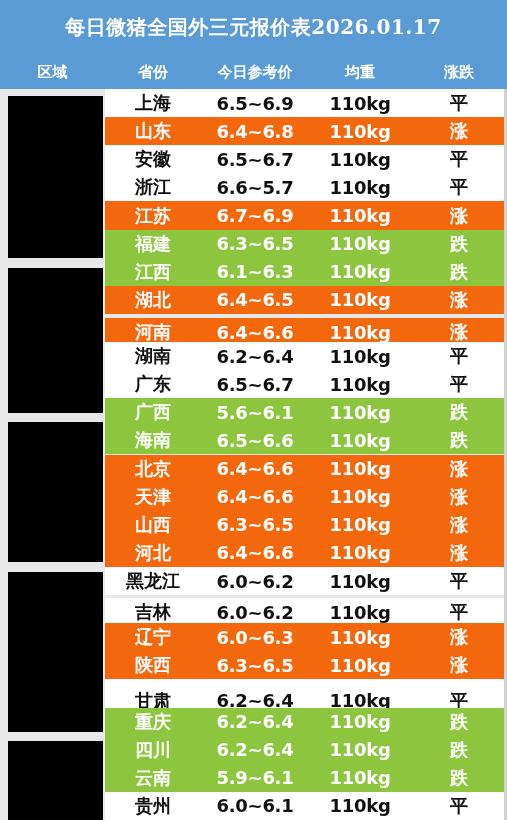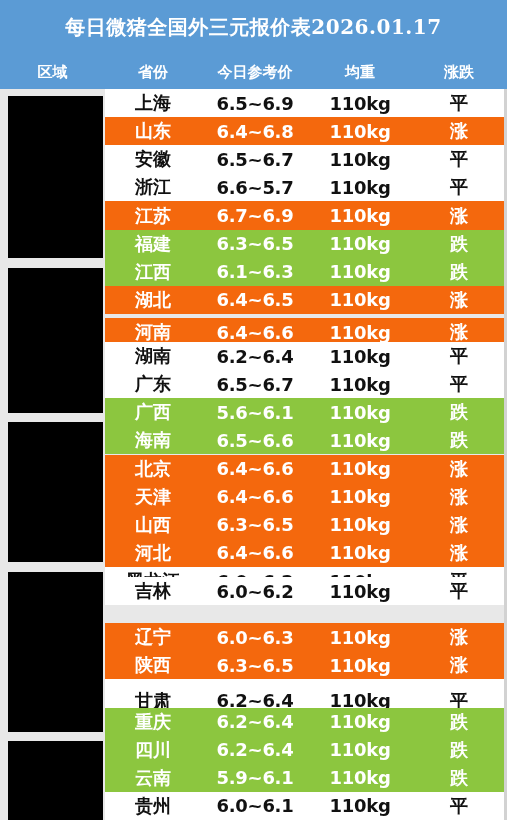--- a/index.html
+++ b/index.html
@@ -236,21 +236,21 @@
         <div class="cell c-weight txt-light weight">110kg</div>
         <div class="cell c-chg txt-light">涨</div>
       </div>
       <div class="row" style="top: 477.962px; height: 28.1154px;">
         <div class="slab white"></div>
         <div class="cell c-prov txt-dark">黑龙江</div>
         <div class="cell c-price txt-dark price">6.0~6.2</div>
         <div class="cell c-weight txt-dark weight">110kg</div>
         <div class="cell c-chg txt-dark">平</div>
       </div>
-      <div class="row" style="top: 488px; height: 28.1154px;">
+      <div class="row" style="top: 509px; height: 28.1154px;">
         <div class="slab white"></div>
         <div class="cell c-prov txt-dark">吉林</div>
         <div class="cell c-price txt-dark price">6.0~6.2</div>
         <div class="cell c-weight txt-dark weight">110kg</div>
         <div class="cell c-chg txt-dark">平</div>
       </div>
       <div class="row" style="top: 534.192px; height: 28.1154px;">
         <div class="slab orange"></div>
         <div class="cell c-prov txt-light">辽宁</div>
         <div class="cell c-price txt-light price">6.0~6.3</div>

